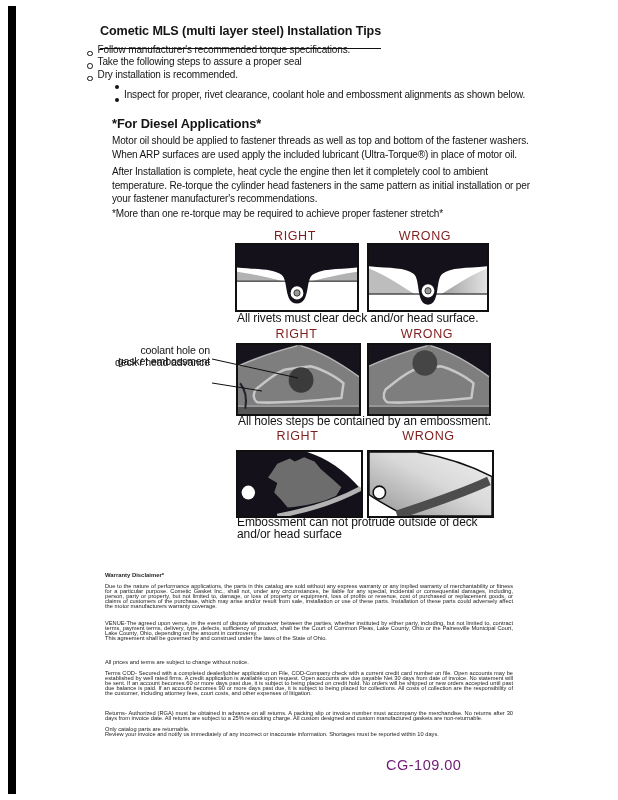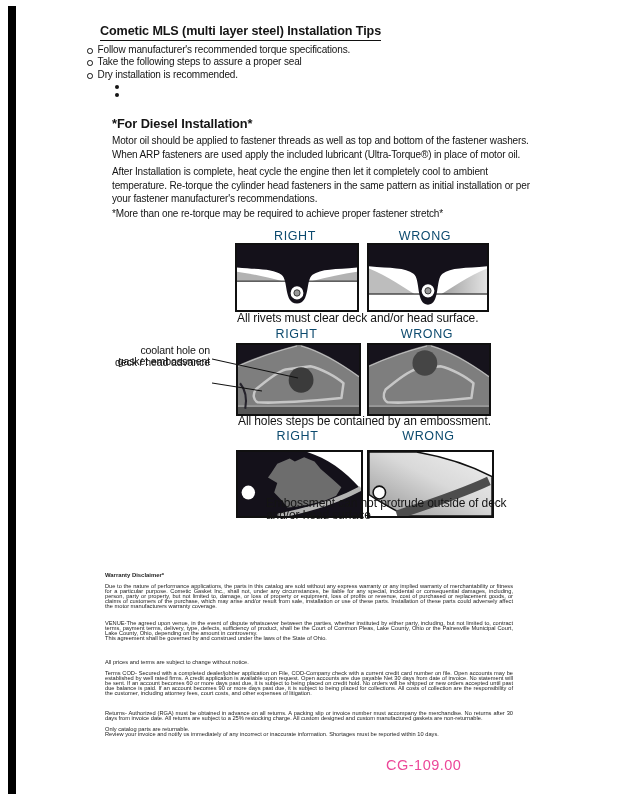--- a/index.html
+++ b/index.html
@@ -1,43 +1,43 @@
 <!DOCTYPE html>
 <html><head>
 <meta charset="utf-8">
 <style>
   html,body{margin:0;padding:0;background:#fff;}
   .page{position:relative;width:618px;height:800px;background:#ffffff;overflow:hidden;
         font-family:"Liberation Sans","DejaVu Sans",sans-serif;color:#141414;}
   .left-rule{position:absolute;left:8px;top:6px;width:8px;height:788px;background:#000;}
   .title{position:absolute;left:100px;top:24px;font-size:12.6px;font-weight:bold;letter-spacing:-0.1px;
-         border-bottom:1.5px solid #111;padding-bottom:2px;white-space:nowrap;}
+         border-bottom:1.5px solid #111;padding-bottom:10px;white-space:nowrap;}
   .bullets{position:absolute;left:87px;top:44px;width:500px;font-size:10px;letter-spacing:-0.15px;}
-  .brow{display:flex;align-items:flex-start;line-height:12.45px;white-space:nowrap;}
+  .brow{display:flex;align-items:flex-end;line-height:12.45px;white-space:nowrap;}
   .brow.sub{margin-left:28px;}
   .dot{flex:0 0 auto;width:3.6px;height:3.6px;border-radius:50%;margin:4px 5px 0 0;}
   .dot.open{border:1px solid #141414;}
   .dot.fill{background:#141414;width:4px;height:4px;}
   .h2{position:absolute;left:112px;top:116px;font-size:12.8px;font-weight:bold;letter-spacing:-0.1px;}
   .para{position:absolute;left:112px;font-size:10px;letter-spacing:-0.15px;line-height:13.6px;}
   .p1{top:134px;width:440px;}
   .p2{top:165px;width:424px;}
   .note{top:207px;width:480px;white-space:nowrap;}
-  .dlabel{position:absolute;width:120px;text-align:center;font-size:12.5px;letter-spacing:0.6px;color:#0c4a6e;}
+  .dlabel{position:absolute;width:120px;text-align:center;font-size:12.5px;letter-spacing:0.6px;color:#7f1d1d;}
   .panel{position:absolute;border:2px solid #101010;background:#fff;}
   .panel svg{display:block;width:100%;height:100%;}
   .cap{position:absolute;font-size:12px;letter-spacing:-0.1px;color:#141414;white-space:pre-line;line-height:12px;}
   .ann{position:absolute;left:92px;width:118px;text-align:right;font-size:10.6px;letter-spacing:-0.15px;
        line-height:11.8px;color:#141414;white-space:pre-line;}
   .leader{position:absolute;left:212px;top:352px;z-index:5;pointer-events:none;}
   .fp{position:absolute;left:105px;width:408px;font-size:5.7px;line-height:5.05px;letter-spacing:0;
       color:#1c1c1c;text-align:justify;}
   .fp.head{font-size:5.9px;font-weight:bold;text-align:left;}
   .fp.single{text-align:left;white-space:nowrap;}
-  .pagenum{position:absolute;left:386px;top:757px;font-size:14.5px;letter-spacing:0.5px;color:#ec4899;}
+  .pagenum{position:absolute;left:386px;top:757px;font-size:14.5px;letter-spacing:0.5px;color:#701a75;}
 </style>
 </head>
 <body>
 
 <div class="page">
 
   <div class="left-rule"></div>
 
   <div class="title">Cometic MLS (multi layer steel) Installation Tips</div>
 
@@ -52,25 +52,26 @@
     </div>
     <div class="brow">
       <span class="dot open"></span>
       <span>Dry installation is recommended.</span>
     </div>
     <div class="brow sub">
       <span class="dot fill"></span>
     </div>
     <div class="brow sub">
       <span class="dot fill"></span>
+      <span>Inspect for proper, rivet clearance, coolant hole and embossment alignments as shown below.</span>
     </div>
   </div>
 
-  <div class="h2">*For Diesel Installation*</div>
-  <div class="para p1">Motor oil should be applied to fastener threads as well as top and bottom of the fastener washers. When ARP fasteners are used apply the included lubricant (Ultra-Torque®) in place of motor oil.</div>
+  <div class="h2">*For Diesel Applications*</div>
+  <div class="para p1">Motor oil should be applied to fastener threads as well as top and bottom of the fastener washers. When ARP surfaces are used apply the included lubricant (Ultra-Torque®) in place of motor oil.</div>
   <div class="para p2">After Installation is complete, heat cycle the engine then let it completely cool to ambient temperature. Re-torque the cylinder head fasteners in the same pattern as initial installation or per your fastener manufacturer's recommendations.</div>
   <div class="para note">*More than one re-torque may be required to achieve proper fastener stretch*</div>
 
   <div class="dlabel" style="left:235px;top:229px;">RIGHT</div>
   <div class="dlabel" style="left:366px;top:229px;width:118px;">WRONG</div>
 
   <div class="panel" style="left:235px;top:243px;width:120px;height:65px;">
     <svg viewBox="0 0 116 61" preserveAspectRatio="none">
       <rect x="0" y="0" width="116" height="61" fill="#ffffff"></rect>
       <path d="M0,25 L0,34 L44,34 C28,30 14,27 0,25 Z" fill="#b2b2b2"></path>
@@ -160,21 +161,21 @@
             <stop offset="0.55" stop-color="#d9d9d9"></stop>
             <stop offset="1" stop-color="#efefef"></stop>
         </linearGradient>
       </defs>
       <rect x="0" y="0" width="119" height="60" fill="#ffffff"></rect>
       <path d="M0,0 H46 C70,4 97,12 119,23 V60 H36 C22,53 9,46 0,40 Z" fill="url(#gw3)" stroke="#101010" stroke-width="1.4"></path>
       <path d="M27,59 C58,49 90,39 116,27" stroke="#4d4d4d" stroke-width="8.5" fill="none"></path>
       <circle cx="10" cy="38" r="6" fill="#fdfdfd" stroke="#101010" stroke-width="1.5"></circle>
     </svg>
   </div>
-  <div class="cap" style="left:237px;top:497px;margin-left:29px;">Embossment can not protrude outside of deck
+  <div class="cap" style="left:237px;top:516px;">Embossment can not protrude outside of deck
 and/or head surface</div>
 
   <div class="fp head" style="top:573px;">Warranty Disclaimer*</div>
   <div class="fp" style="top:583.5px;">Due to the nature of performance applications, the parts in this catalog are sold without any express warranty or any implied warranty of merchantability or fitness for a particular purpose.  Cometic Gasket Inc., shall not, under any circumstances, be liable for any special, incidental or consequential damages, including, person, party or property, but not limited to, damage, or loss of property or equipment, loss of profits or revenue, cost of purchased or replacement goods, or claims of customers of the purchase, which may arise and/or result from sale, installation or use of these parts.  Installation of these parts could adversely affect the motor manufacturers warranty coverage.</div>
   <div class="fp" style="top:620.5px;">VENUE-The agreed upon venue, in the event of dispute whatsoever between the parties, whether instituted by either party, including, but not limited to, contract terms, payment terms, delivery, type, defects, sufficiency of product, shall be the Court of Common Pleas, Lake County, Ohio or the Painesville Municipal Court, Lake County, Ohio, depending on the amount in controversy.</div>
   <div class="fp single" style="top:635.8px;">This agreement shall be governed by and construed under the laws of the State of Ohio.</div>
   <div class="fp single" style="top:660px;">All prices and terms are subject to change without notice.</div>
   <div class="fp" style="top:671px;">Terms COD- Secured with a completed dealer/jobber application on File, COD-Company check with a current credit card number on file.  Open accounts may be established by well rated firms.  A credit application is available upon request.  Open accounts are due payable Net 30 days from date of invoice.  No statement will be sent.  If an account becomes 60 or more days past due, it is subject to being placed on credit hold.  No orders will be shipped or new orders accepted until past due balance is paid.  If an account becomes 90 or more days past due, it is subject to being placed for collections.  All costs of collection are the responsibility of the customer, including attorney fees, court costs, and other expenses of litigation.</div>
   <div class="fp" style="top:711px;">Returns- Authorized (RGA) must be obtained in advance on all returns.  A packing slip or invoice number must accompany the merchandise.  No returns after 30 days from invoice date.  All returns are subject to a 25% restocking charge.  All custom designed and custom manufactured gaskets are non-returnable.</div>
   <div class="fp single" style="top:726.5px;">Only catalog parts are returnable.</div>

